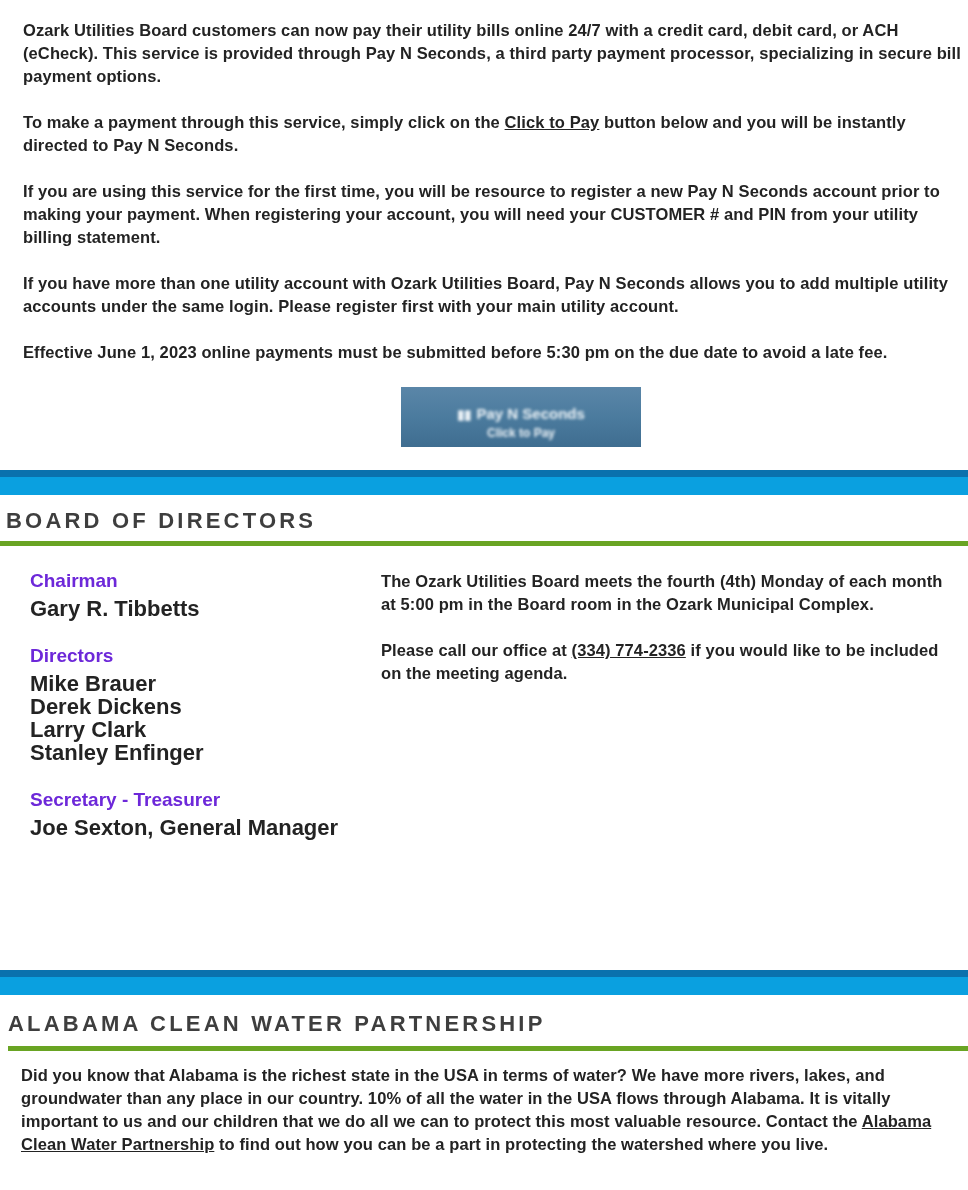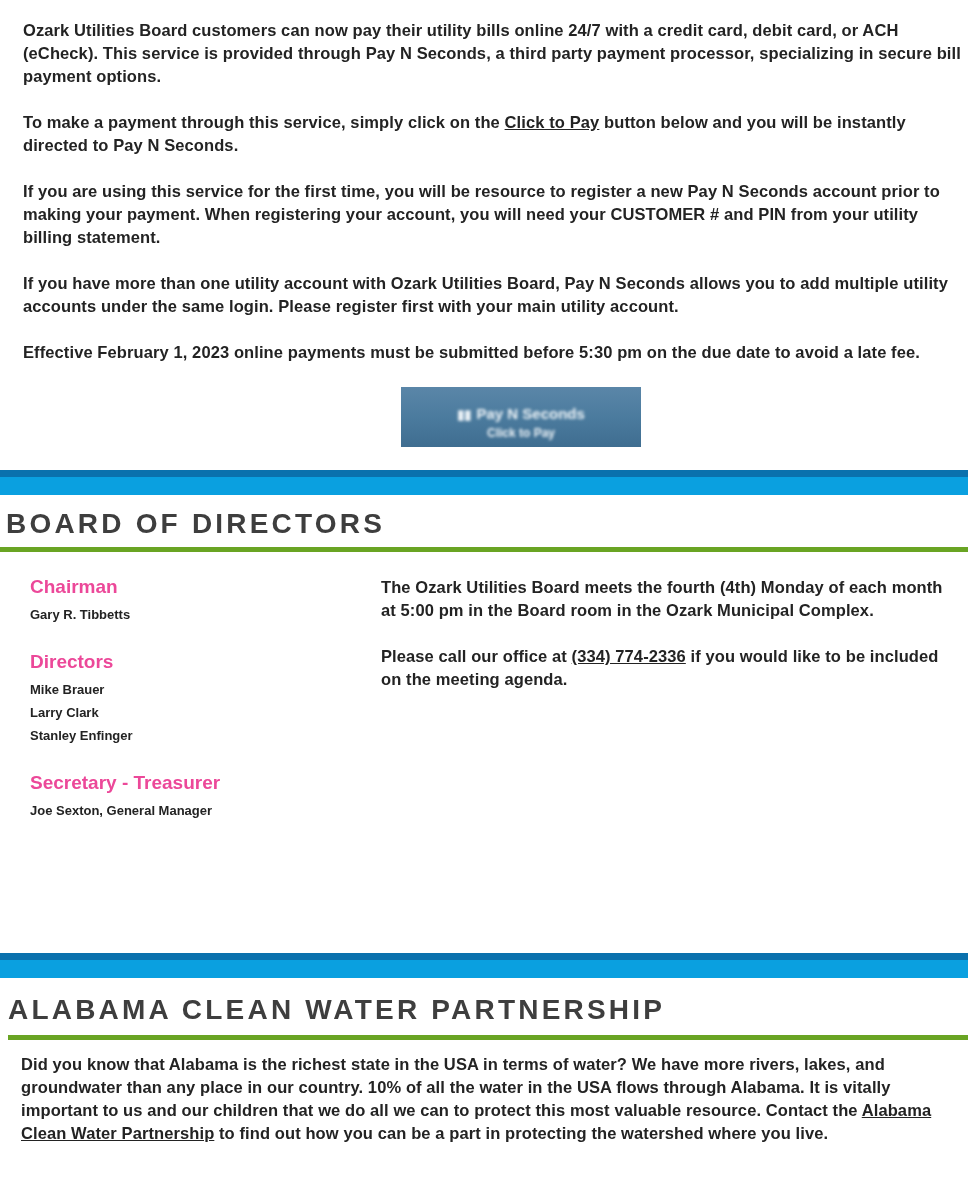--- a/index.html
+++ b/index.html
@@ -43,57 +43,57 @@
   .pay-btn .pay-line2 { font-size: 12px; font-weight: 700; margin-top: 4px; filter: blur(1.8px); }
   .pay-btn .card-glyph { font-size: 13px; margin-right: 5px; }
 
   .blue-divider {
     margin-top: 23px;
     height: 25px;
     background: #0aa0e0;
     border-top: 7px solid #0a71ad;
   }
   .section-heading {
-    font-size: 28px;
+    font-size: 22px;
     font-weight: 700;
     letter-spacing: 3.2px;
     color: #3e3e3e;
     margin: 0;
   }
   .green-rule {
     height: 5px;
     background: #69a423;
     border: none;
     margin: 0;
   }
   
   .board-heading { margin: 13px 0 7px 6px; }
   .board-cols { display: flex; padding: 24px 10px 0 30px; }
   .board-left { width: 351px; }
   .board-right { width: 577px; }
   .board-group { margin-bottom: 25px; }
-  .sub-heading { font-size: 19px; font-weight: 700; margin: 0 0 5px 0; color: #ec4899; }
-  .person-name { font-size: 13px; line-height: 23px; font-weight: 700; }
+  .sub-heading { font-size: 19px; font-weight: 700; margin: 0 0 5px 0; color: #6d28d9; }
+  .person-name { font-size: 22px; line-height: 23px; font-weight: 700; }
   .board-right p { margin: 0 0 23px 0; }
   .board-spacer { height: 106px; }
 
   
   .cw-heading { margin: 16px 0 9px 8px; }
   .cw-rule { margin-left: 8px; }
   .cw-body { padding: 0 16px 0 21px; margin: 13px 0 14px 0; }
 </style>
 </head>
 <body>
 
 <section class="intro">
   <p class="body-text">Ozark Utilities Board customers can now pay their utility bills online 24/7 with a credit card, debit card, or ACH (eCheck). This service is provided through Pay N Seconds, a third party payment processor, specializing in secure bill payment options.</p>
   <p class="body-text"><span>To make a payment through this service, simply click on the </span><span class="link-text">Click to Pay</span><span> button below and you will be instantly directed to Pay N Seconds.</span></p>
   <p class="body-text">If you are using this service for the first time, you will be resource to register a new Pay N Seconds account prior to making your payment. When registering your account, you will need your CUSTOMER # and PIN from your utility billing statement.</p>
   <p class="body-text">If you have more than one utility account with Ozark Utilities Board, Pay N Seconds allows you to add multiple utility accounts under the same login. Please register first with your main utility account.</p>
-  <p class="body-text">Effective February 1, 2023 online payments must be submitted before 5:30 pm on the due date to avoid a late fee.</p>
+  <p class="body-text">Effective June 1, 2023 online payments must be submitted before 5:30 pm on the due date to avoid a late fee.</p>
 
   <button class="pay-btn">
     <div class="pay-line1"><span class="card-glyph">▮▮</span><span>Pay N Seconds</span></div>
     <div class="pay-line2">Click to Pay</div>
   </button>
 </section>
 
 <div class="blue-divider"></div>
 
 <section>
@@ -102,20 +102,21 @@
 
   <div class="board-cols">
     <div class="board-left">
       <div class="board-group">
         <h3 class="sub-heading">Chairman</h3>
         <div class="person-name">Gary R. Tibbetts</div>
       </div>
       <div class="board-group">
         <h3 class="sub-heading">Directors</h3>
         <div class="person-name">Mike Brauer</div>
+        <div class="person-name">Derek Dickens</div>
         <div class="person-name">Larry Clark</div>
         <div class="person-name">Stanley Enfinger</div>
       </div>
       <div class="board-group">
         <h3 class="sub-heading">Secretary - Treasurer</h3>
         <div class="person-name">Joe Sexton, General Manager</div>
       </div>
     </div>
     <div class="board-right body-text">
       <p>The Ozark Utilities Board meets the fourth (4th) Monday of each month at 5:00 pm in the Board room in the Ozark Municipal Complex.</p>

